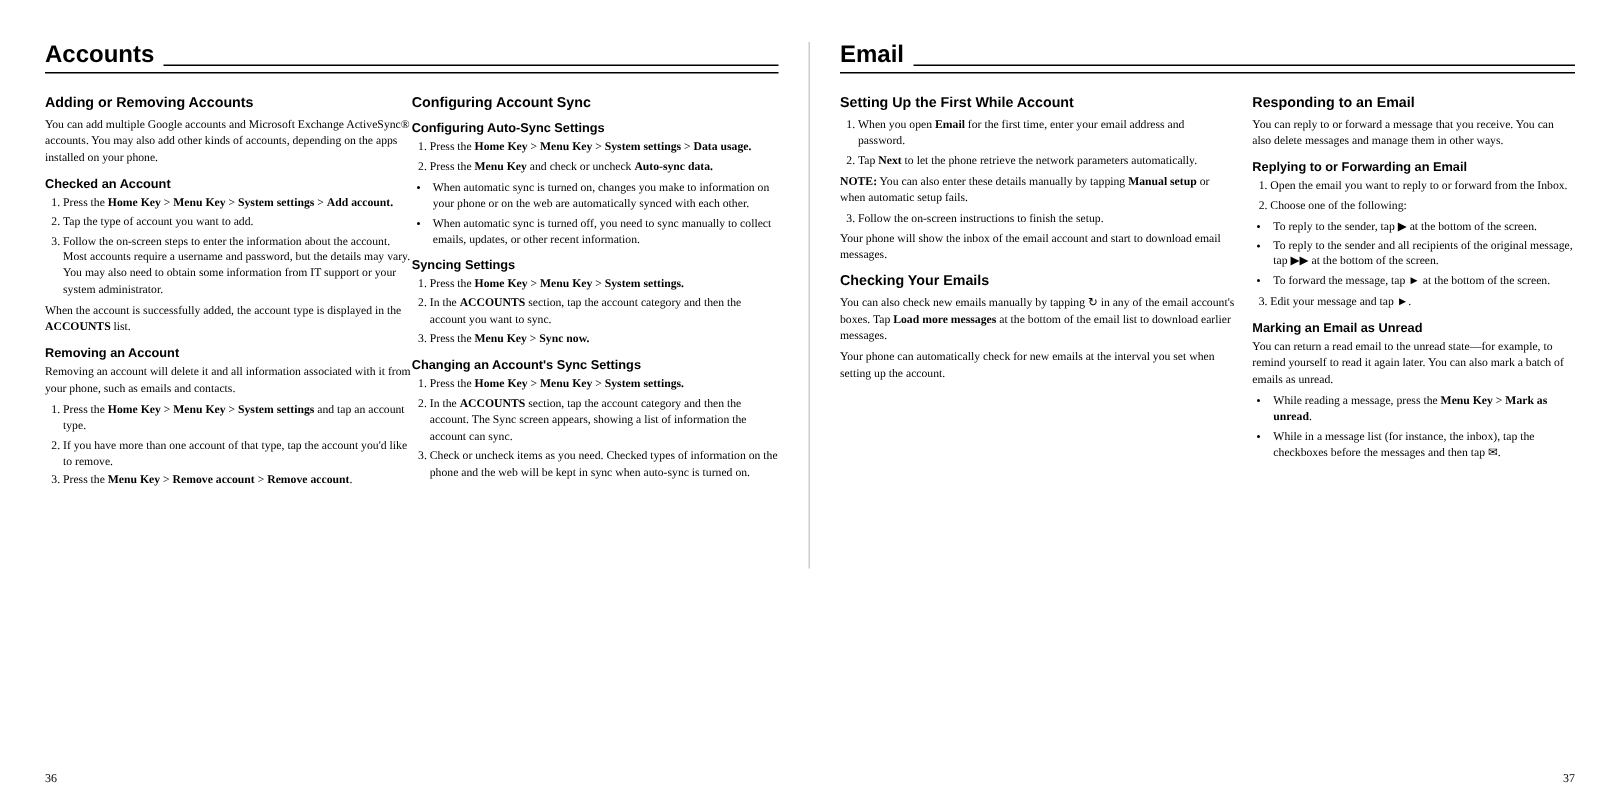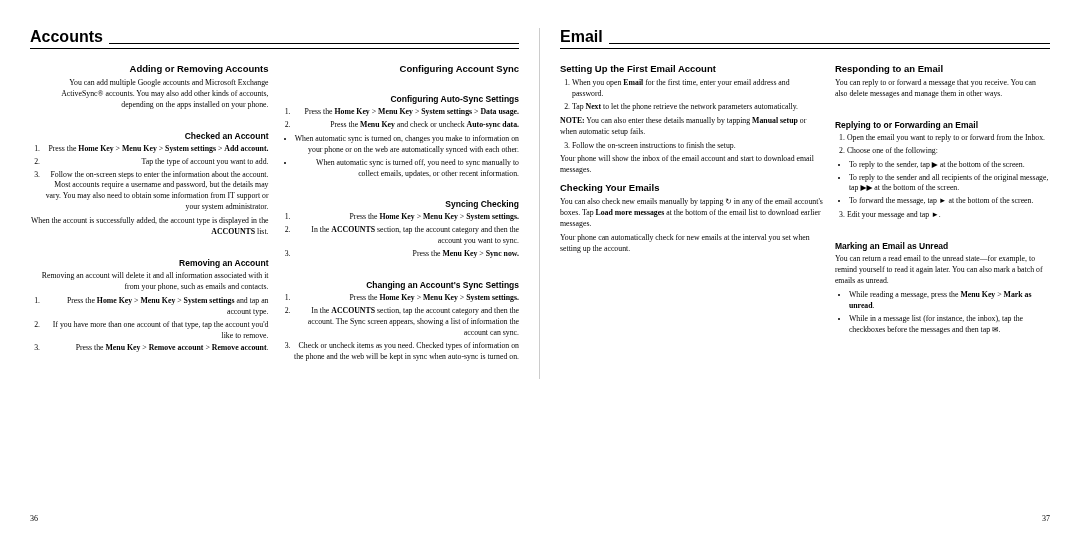--- a/index.html
+++ b/index.html
@@ -64,21 +64,21 @@
       font-size: 9.5px;
       font-weight: bold;
       margin-bottom: 4px;
       margin-top: 6px;
     }
     .sub-subsection-title {
       font-family: Arial, sans-serif;
       font-size: 8.5px;
       font-weight: bold;
       margin-bottom: 3px;
-      margin-top: 20px;
+      margin-top: 6px;
     }
     p {
       line-height: 1.4;
       margin-bottom: 3px;
       font-size: 7.8px;
     }
     .bold { font-weight: bold; }
     ol {
       padding-left: 12px;
       margin-bottom: 3px;
@@ -93,22 +93,20 @@
       margin-bottom: 3px;
       list-style: disc;
     }
     ul li {
       line-height: 1.4;
       margin-bottom: 2px;
       font-size: 7.8px;
     }
     .two-col {
       display: flex;
-      gap: 12px;
-      text-align: right;
     }
     .col {
       flex: 1;
     }
     .note {
       font-weight: bold;
     }
     .right-two-col {
       display: flex;
       gap: 12px;
@@ -158,21 +156,21 @@
         <div class="sub-subsection-title">Configuring Auto-Sync Settings</div>
         <ol>
           <li>Press the <span class="bold">Home Key</span> &gt; <span class="bold">Menu Key</span> &gt; <span class="bold">System settings</span> &gt; <span class="bold">Data usage.</span></li>
           <li>Press the <span class="bold">Menu Key</span> and check or uncheck <span class="bold">Auto-sync data.</span></li>
         </ol>
         <ul>
           <li>When automatic sync is turned on, changes you make to information on your phone or on the web are automatically synced with each other.</li>
           <li>When automatic sync is turned off, you need to sync manually to collect emails, updates, or other recent information.</li>
         </ul>
 
-        <div class="sub-subsection-title">Syncing Checking</div>
+        <div class="sub-subsection-title">Syncing Settings</div>
         <ol>
           <li>Press the <span class="bold">Home Key</span> &gt; <span class="bold">Menu Key</span> &gt; <span class="bold">System settings.</span></li>
           <li>In the <span class="bold">ACCOUNTS</span> section, tap the account category and then the account you want to sync.</li>
           <li>Press the <span class="bold">Menu Key</span> &gt; <span class="bold">Sync now.</span></li>
         </ol>
 
         <div class="sub-subsection-title">Changing an Account's Sync Settings</div>
         <ol>
           <li>Press the <span class="bold">Home Key</span> &gt; <span class="bold">Menu Key</span> &gt; <span class="bold">System settings.</span></li>
           <li>In the <span class="bold">ACCOUNTS</span> section, tap the account category and then the account. The Sync screen appears, showing a list of information the account can sync.</li>
@@ -184,21 +182,21 @@
   </div>
 
   <div class="right-half">
 
     <div class="section-title">Email</div>
 
     <div class="right-two-col">
 
       <div class="right-col-left">
 
-        <div class="subsection-title">Setting Up the First Email Account</div>
+        <div class="subsection-title">Setting Up the First While Account</div>
         <ol>
           <li>When you open <span class="bold">Email</span> for the first time, enter your email address and password.</li>
           <li>Tap <span class="bold">Next</span> to let the phone retrieve the network parameters automatically.</li>
         </ol>
         <p><span class="note">NOTE:</span> You can also enter these details manually by tapping <span class="bold">Manual setup</span> or when automatic setup fails.</p>
         <ol start="3">
           <li>Follow the on-screen instructions to finish the setup.</li>
         </ol>
         <p>Your phone will show the inbox of the email account and start to download email messages.</p>
 

